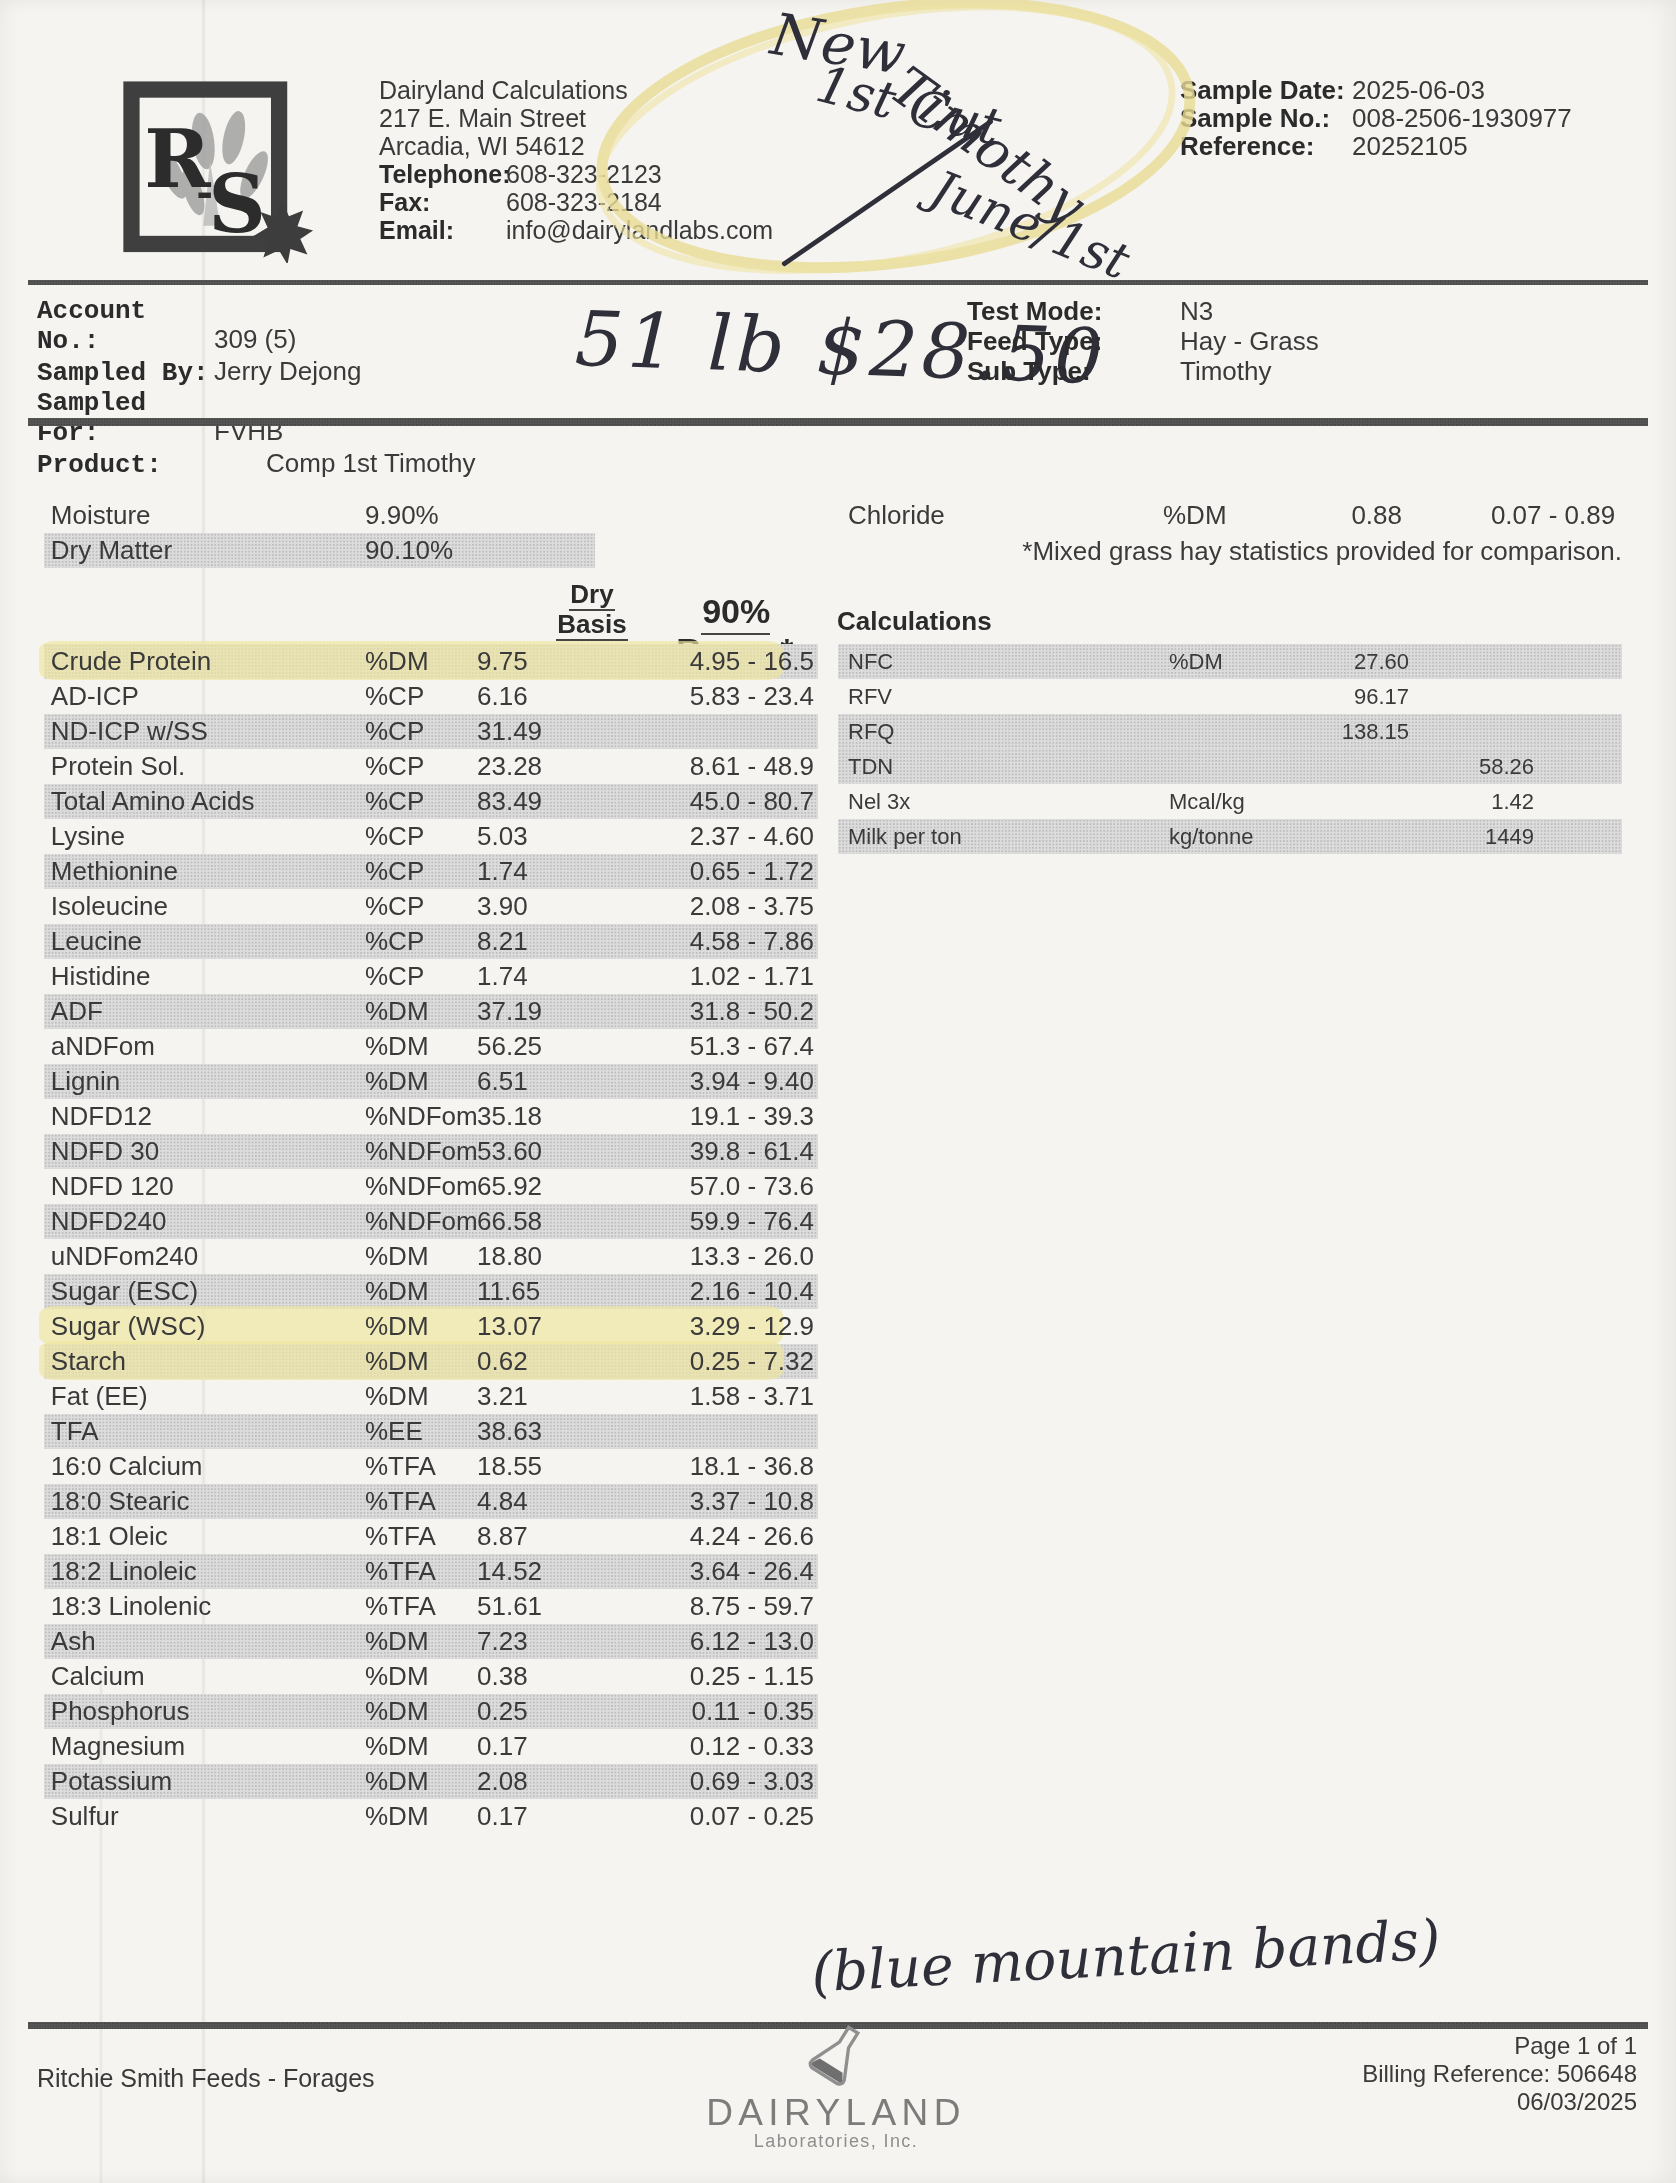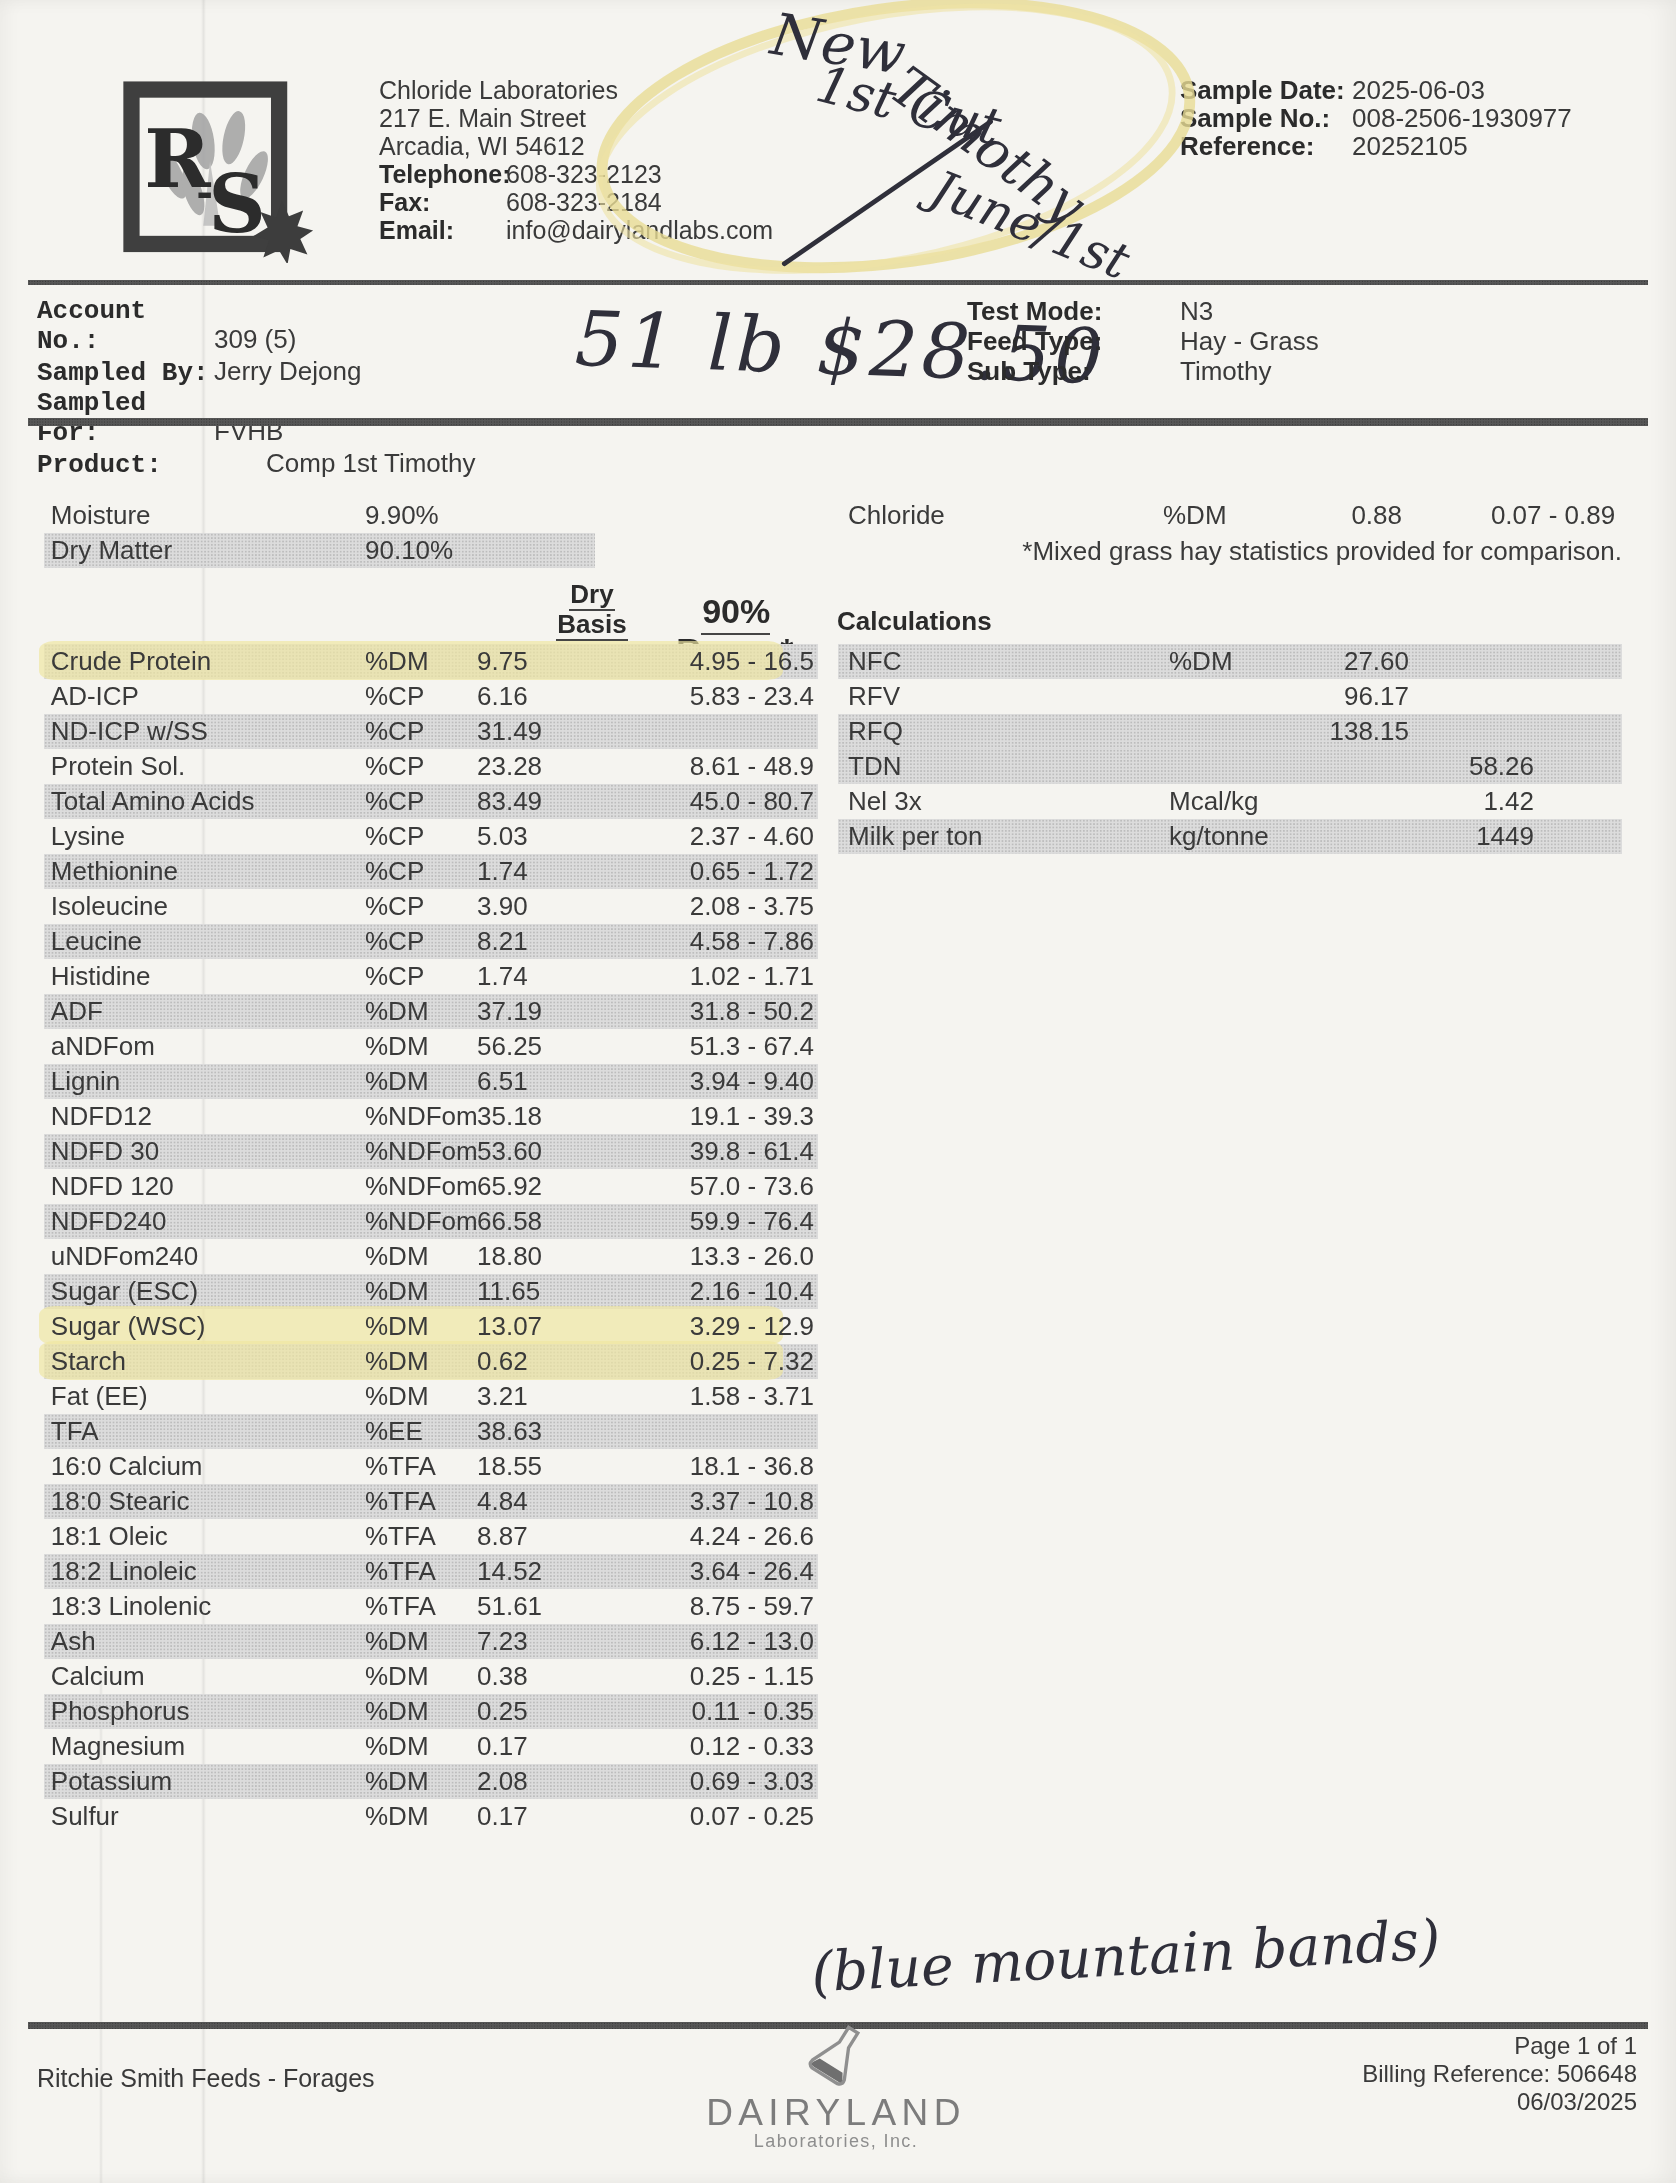--- a/index.html
+++ b/index.html
@@ -76,21 +76,21 @@
   .trow .c-label{position:absolute;left:6.8px;width:311px;white-space:nowrap;z-index:1;}
   .trow .c-unit{position:absolute;left:321px;width:149px;white-space:nowrap;z-index:1;}
   .trow .c-value{position:absolute;left:433px;width:139px;text-align:left;z-index:1;}
   .trow .c-range{position:absolute;left:581px;width:189px;text-align:right;z-index:1;}
   .trow .hlmark{position:absolute;left:-5.4px;top:-2.7px;height:39px;width:744px;
       background:var(--highlight);opacity:.68;border-radius:15px/9.5px;z-index:0;display:none;}
   .trow.hl .hlmark{display:block;}
 
   
   .ctable{position:absolute;left:838px;top:644px;width:784px;}
-  .crow{position:relative;height:35px;line-height:35px;font-size:26px;}
+  .crow{position:relative;height:35px;line-height:35px;font-size:22px;}
   .crow.shaded{background-color:var(--shade);
       background-image:radial-gradient(circle,#bdbdbd 0.8px,transparent 0.8px);background-size:3.4px 3.4px;}
   .crow .c-label{position:absolute;left:10px;width:304px;white-space:nowrap;}
   .crow .c-unit{position:absolute;left:331px;width:176px;white-space:nowrap;}
   .crow .c-vstd{position:absolute;left:375px;width:196px;text-align:right;}
   .crow .c-vmlk{position:absolute;left:500px;width:196px;text-align:right;}
   .crow.mlkhdr{background:none;}
   .crow.mlkhdr .h{position:absolute;left:500px;width:196px;text-align:right;
       font-weight:bold;color:var(--ink-bold);}
   .crow.mlkhdr .h span{border-bottom:2.7px solid #454545;padding-bottom:2px;}
@@ -123,21 +123,21 @@
       <ellipse cx="105" cy="165" rx="13" ry="36" transform="rotate(-18 105 165)"></ellipse>
       <path d="M130 120 L145 215 L120 215 Z" fill="#bdbdbd"></path>
     </g>
     <text x="82" y="158" font-family="DejaVu Serif, serif" font-weight="bold" font-size="118" fill="#2c2c2c" text-anchor="middle">R</text>
     <text x="122" y="186" font-family="DejaVu Serif, serif" font-weight="bold" font-size="60" fill="#2c2c2c" text-anchor="middle">-</text>
     <text x="170" y="225" font-family="DejaVu Serif, serif" font-weight="bold" font-size="118" fill="#2c2c2c" text-anchor="middle">S</text>
     <path fill="#3d3d3d" transform="translate(236,222) scale(1.05)" d="M0,-42 L10,-20 L30,-28 L22,-6 L44,0 L26,12 L36,34 L12,26 L8,48 L-4,28 L-26,38 L-18,14 L-40,8 L-20,-4 L-30,-26 L-8,-18 Z"></path>
   </svg>
 
   <div class="lab-address">
-    <div>Chloride Laboratories</div>
+    <div>Dairyland Calculations</div>
     <div>217 E. Main Street</div>
     <div>Arcadia, WI 54612</div>
     <div><span class="lbl">Telephone:</span><span>608-323-2123</span></div>
     <div><span class="lbl">Fax:</span><span>608-323-2184</span></div>
     <div><span class="lbl">Email:</span><span>info@dairylandlabs.com</span></div>
   </div>
 
   <div class="sample-info">
     <div><span class="lbl">Sample Date:</span><span>2025-06-03</span></div>
     <div><span class="lbl">Sample No.:</span><span>008-2506-1930977</span></div>

